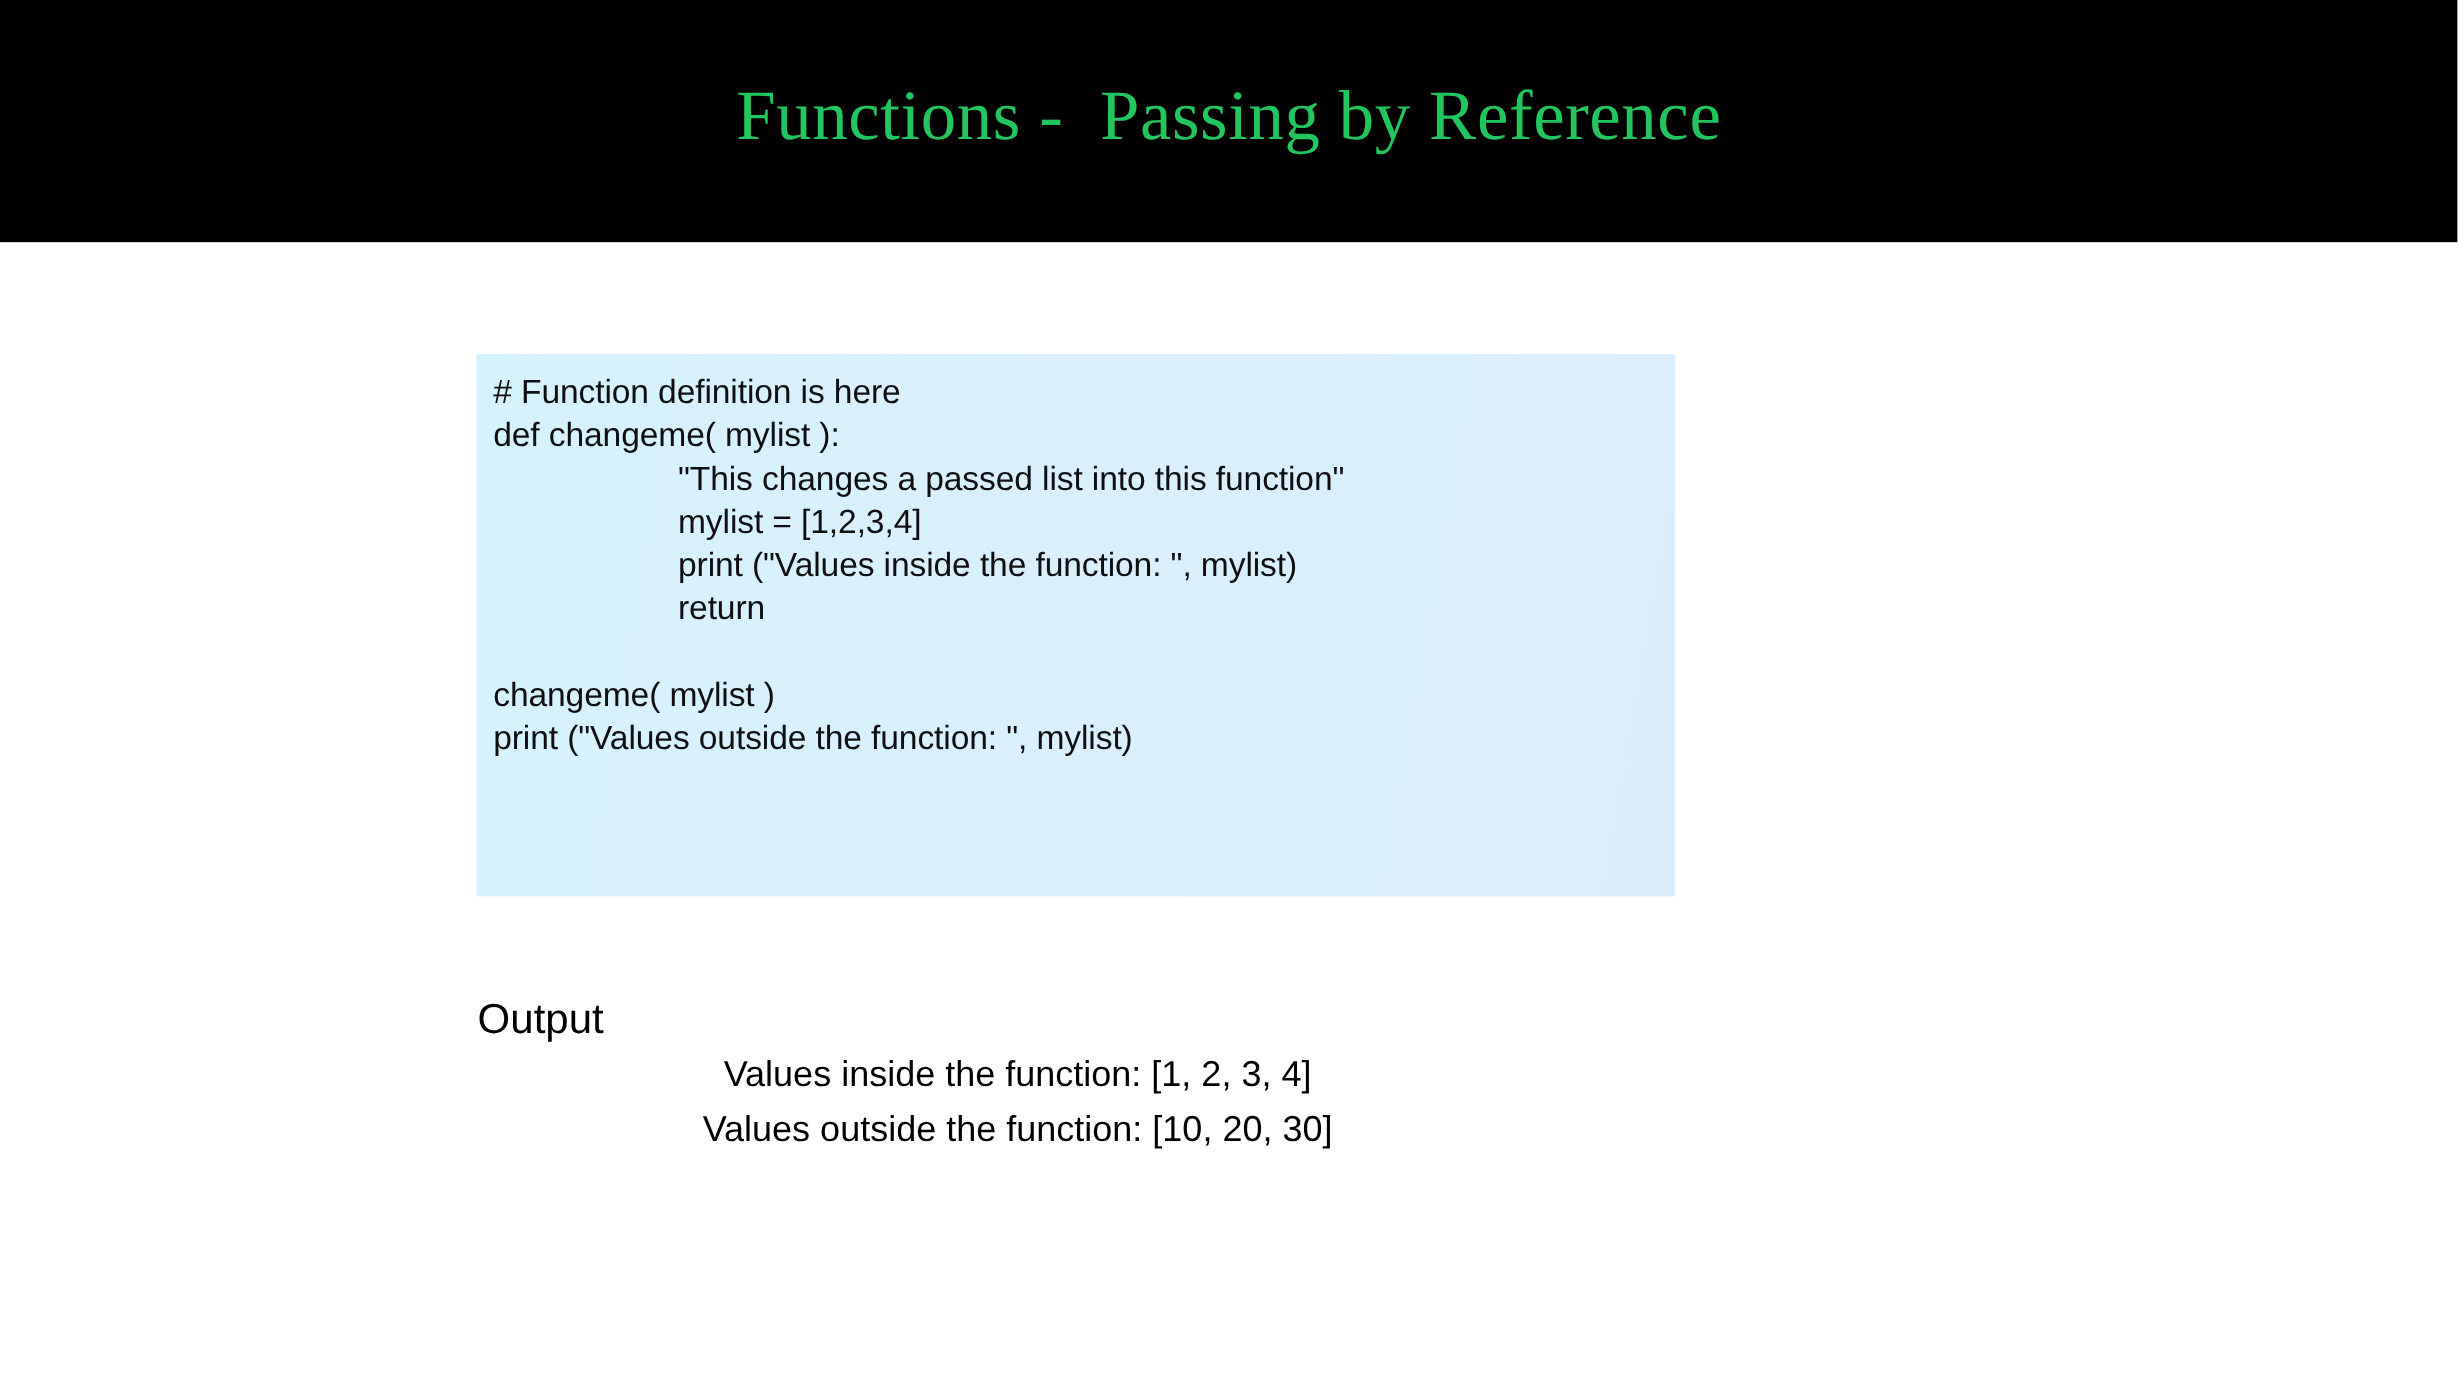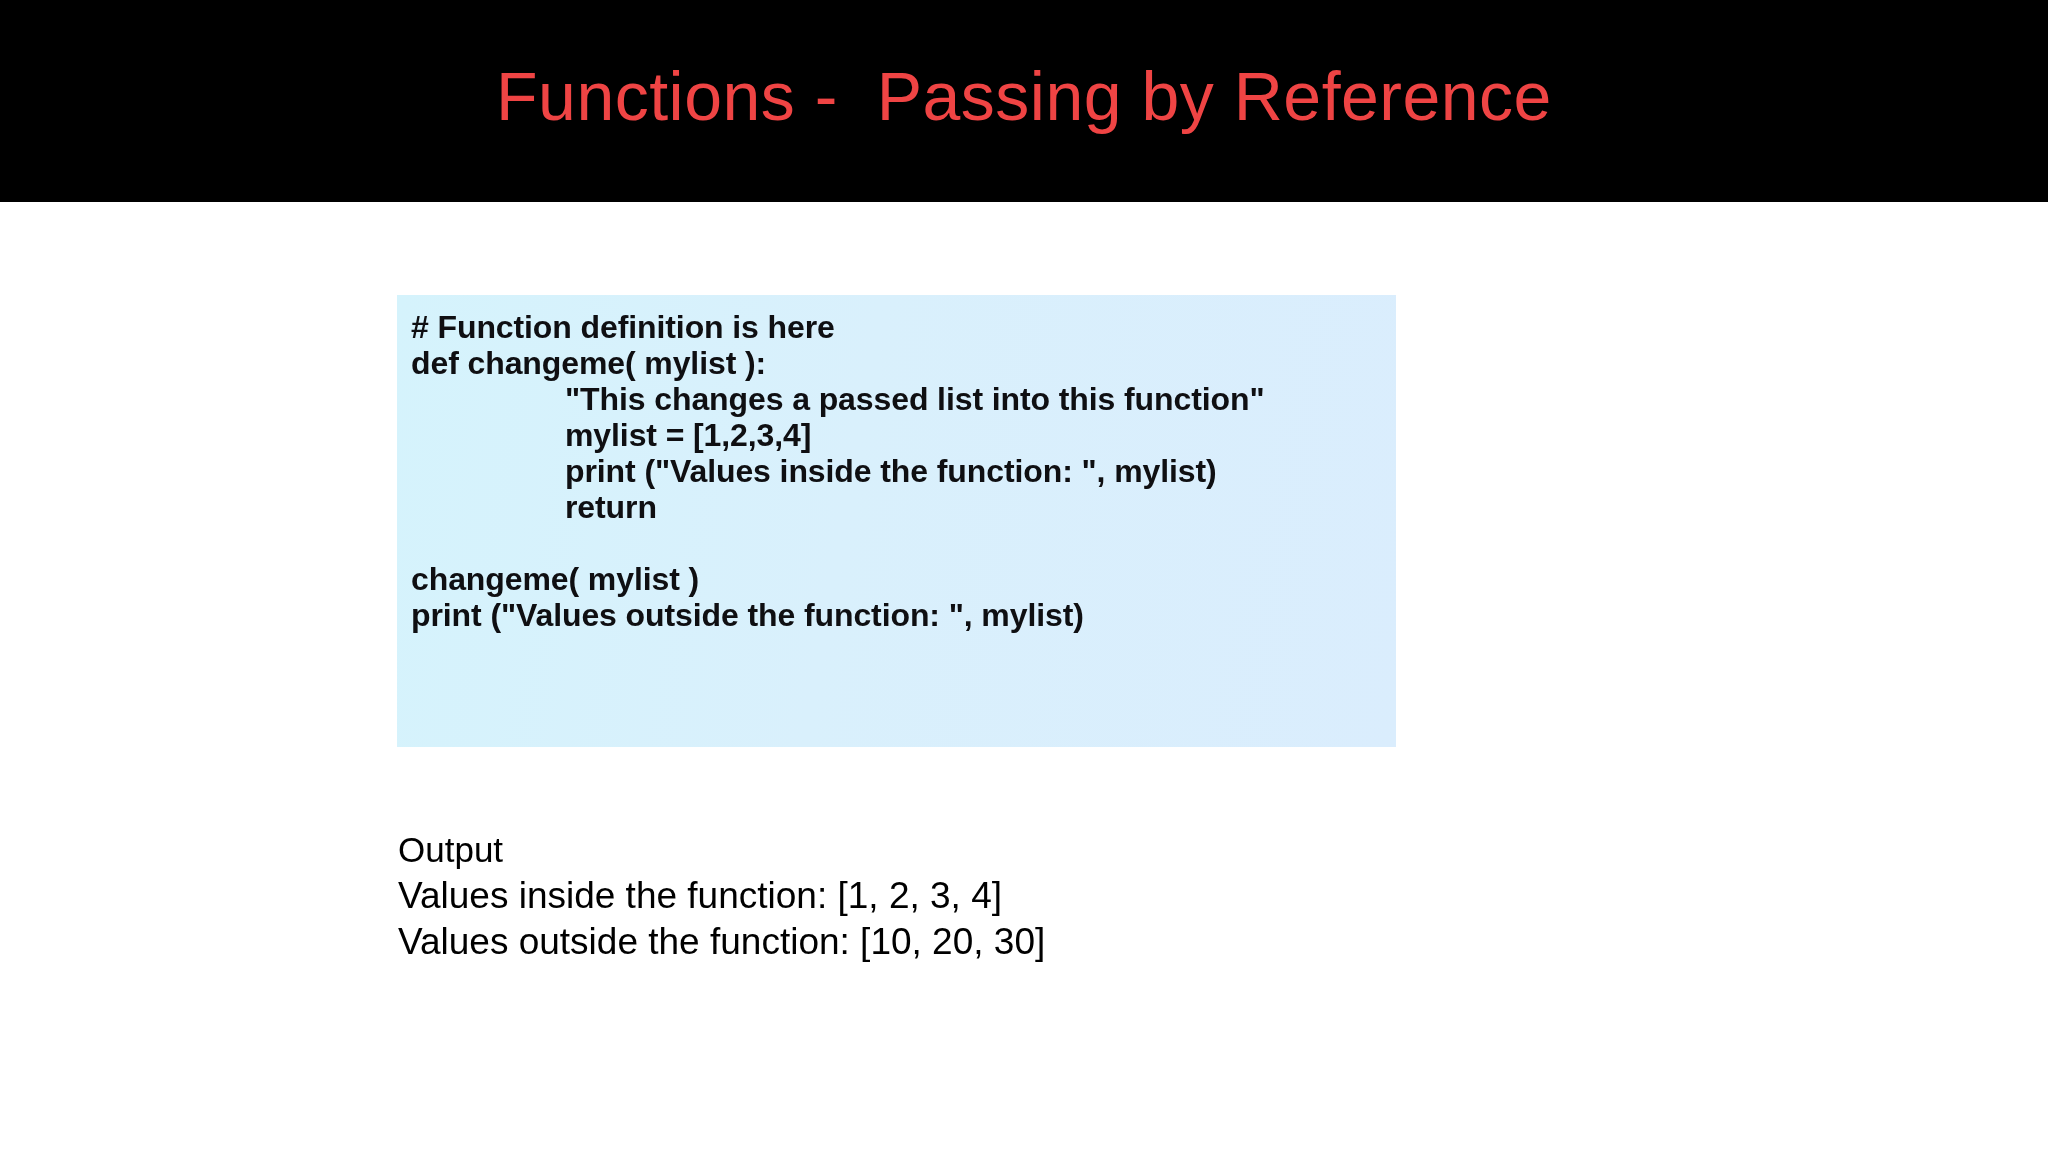--- a/index.html
+++ b/index.html
@@ -26,23 +26,23 @@
   }
   #slide-title {
     position: absolute;
     left: 0;
     top: 0;
     width: 2048px;
     height: 202px;
     display: flex;
     align-items: center;
     justify-content: center;
-    color: #ef4444;
-    font-family: Liberation Sans, sans-serif;
-    font-size: 68px;
+    color: #22c55e;
+    font-family: Liberation Serif, serif;
+    font-size: 59px;
     font-weight: 400;
     letter-spacing: 0.5px;
     white-space: pre;
     line-height: 1;
     padding-bottom: 10px;
     box-sizing: border-box;
   }
 
   
   #slide-body {
@@ -60,27 +60,26 @@
     left: 397px;
     top: 93px;       
     width: 999px;    
     height: 452px;   
     background: linear-gradient(100deg, #d5f3fc 0%, #d9f0fc 45%, #daedfd 100%);
     box-sizing: border-box;
     padding: 14px 0 0 0;
   }
   .code-line {
     font-family: "Liberation Sans", sans-serif;
-    font-size: 32px;
+    font-size: 28px;
     line-height: 36px;
     color: #0f0f12;
     white-space: pre;
     padding-left: 14px;
     letter-spacing: -0.1px;
-    font-weight: bold;
   }
   .code-line.indent {
     padding-left: 168px;
   }
   .code-line.blank {
     height: 36px;
   }
 
   
   #output-section {
@@ -93,24 +92,25 @@
     font-family: "Liberation Sans", sans-serif;
     font-size: 35px;
     line-height: 46px;
     color: #000000;
     text-underline-offset: 5px;
     display: inline-block;
     white-space: pre;
   }
   .output-line {
     font-family: "Liberation Sans", sans-serif;
-    font-size: 37px;
+    font-size: 30px;
     line-height: 46px;
     color: #000000;
     white-space: pre;
+    text-align: center;
   }
 </style>
 </head>
 <body>
 
 <div id="title-bar">
   <div id="slide-title">Functions -  Passing by Reference</div>
 </div>
 
 <div id="slide-body">

